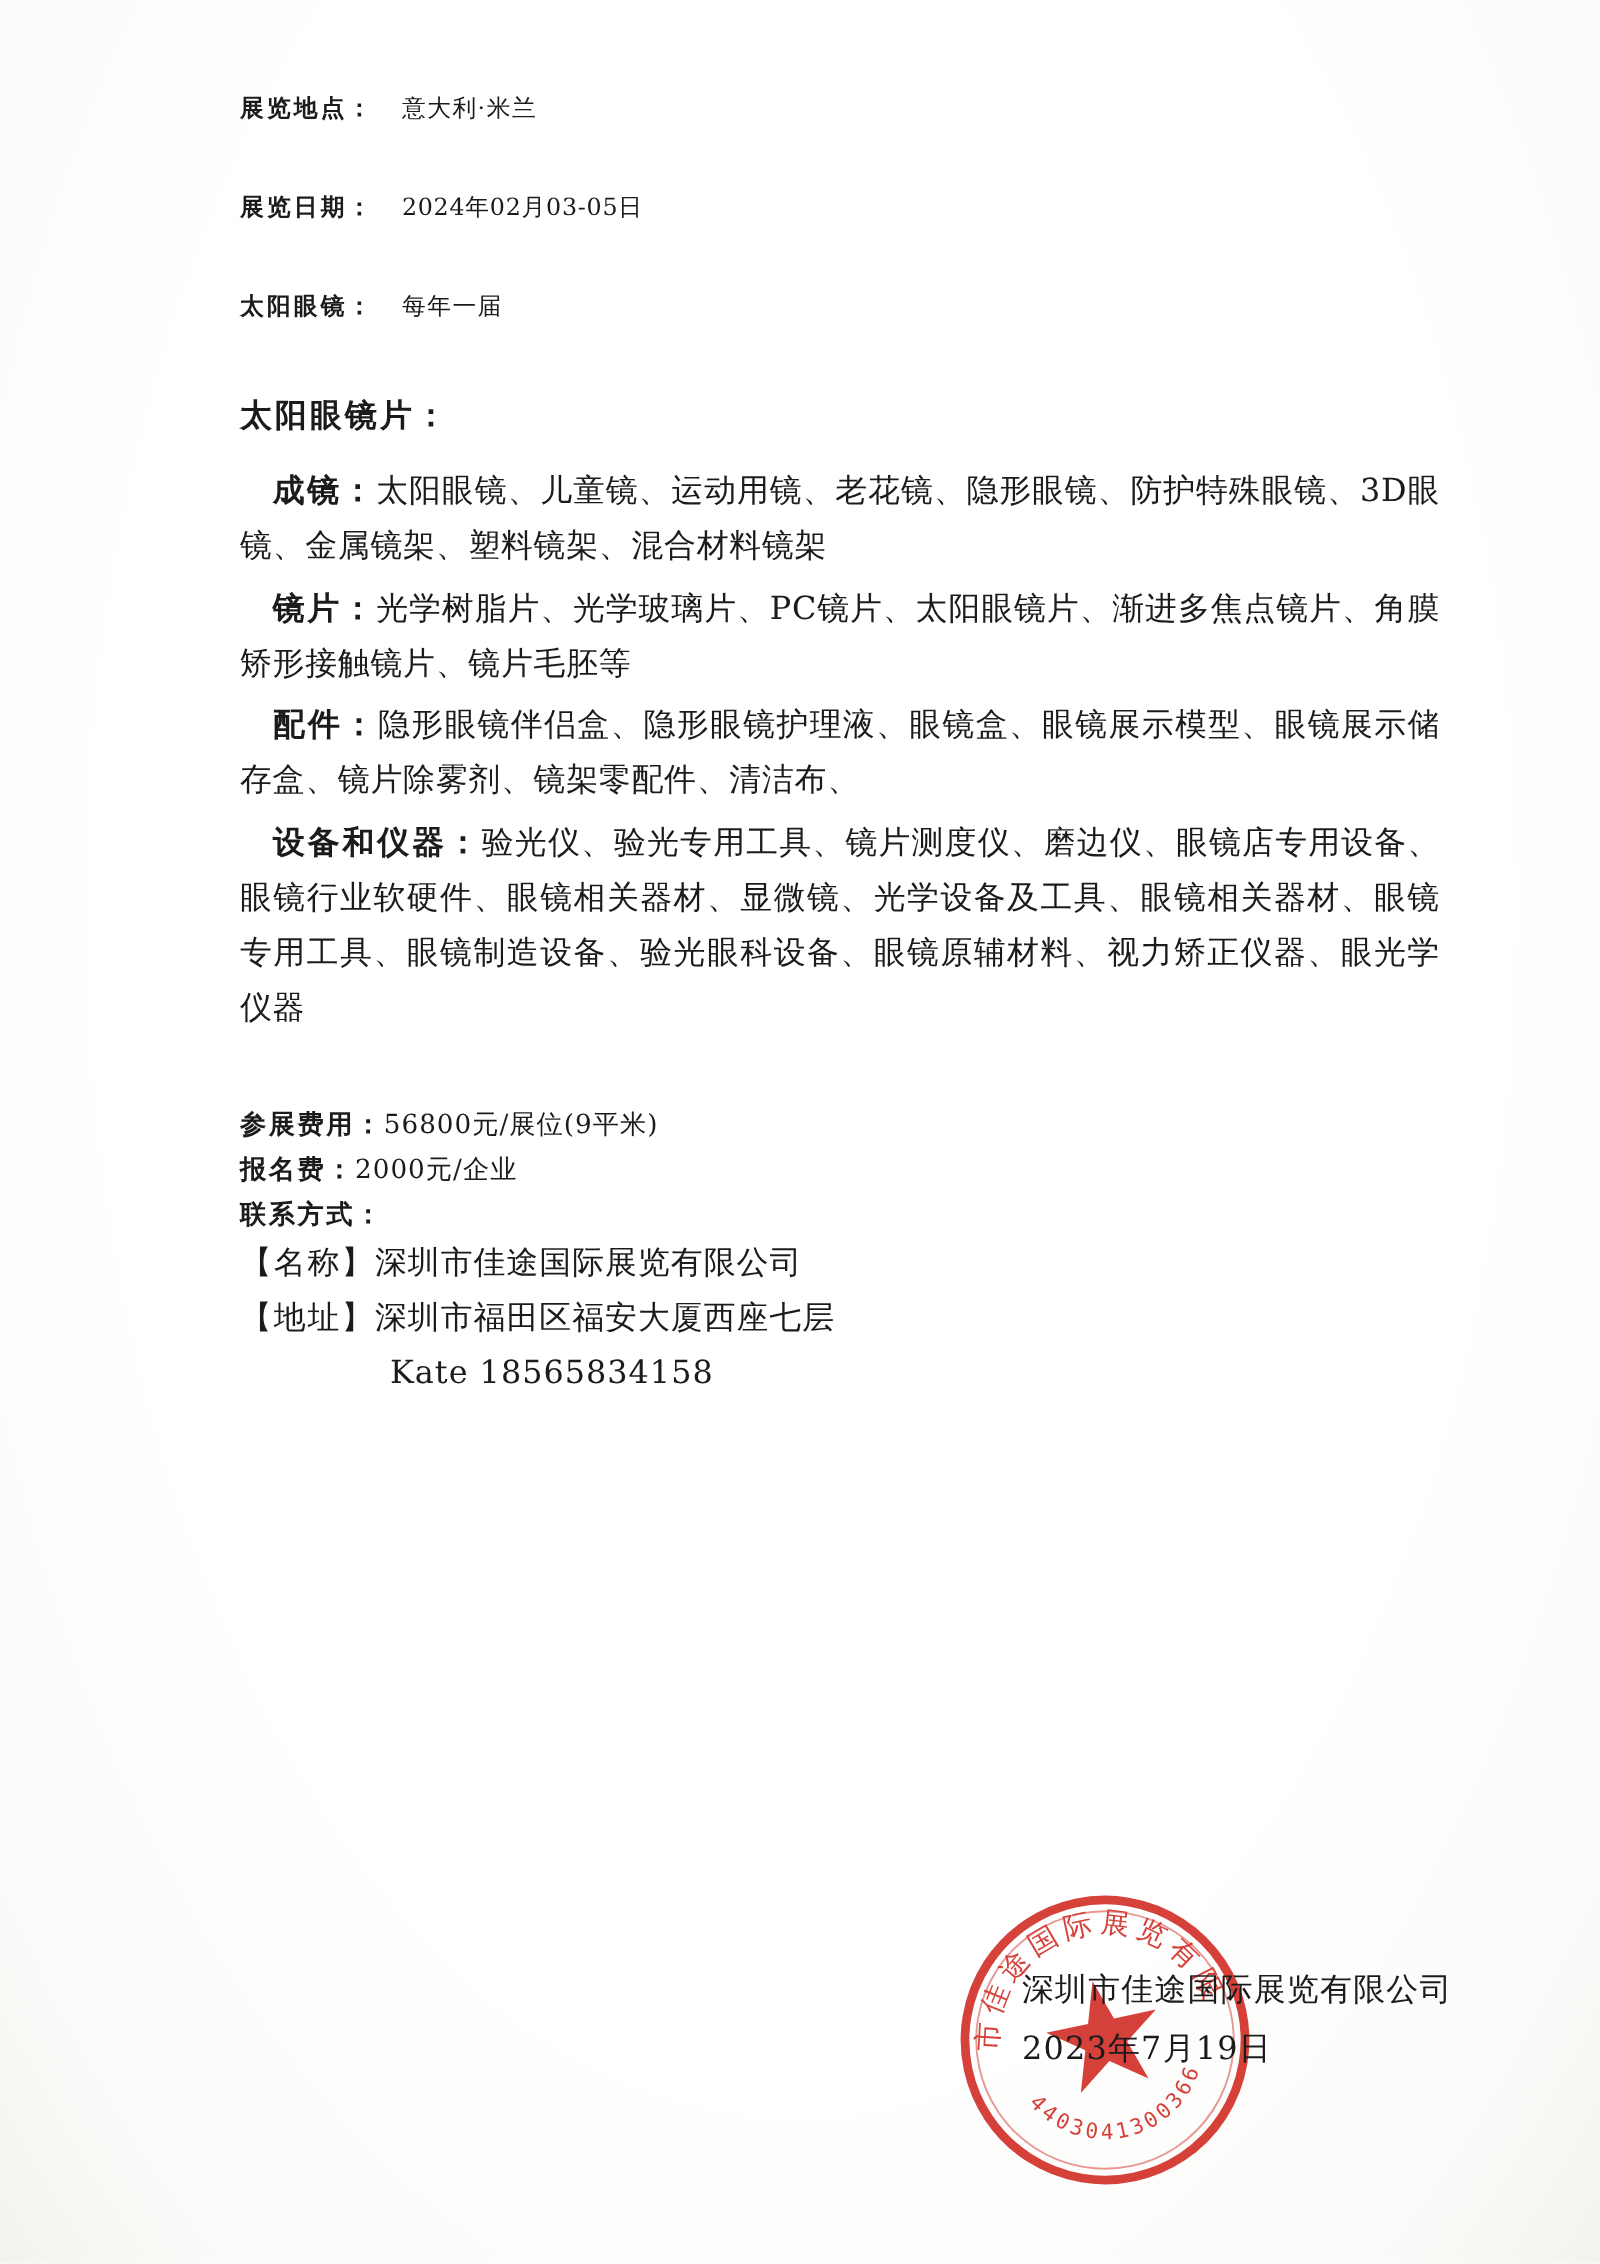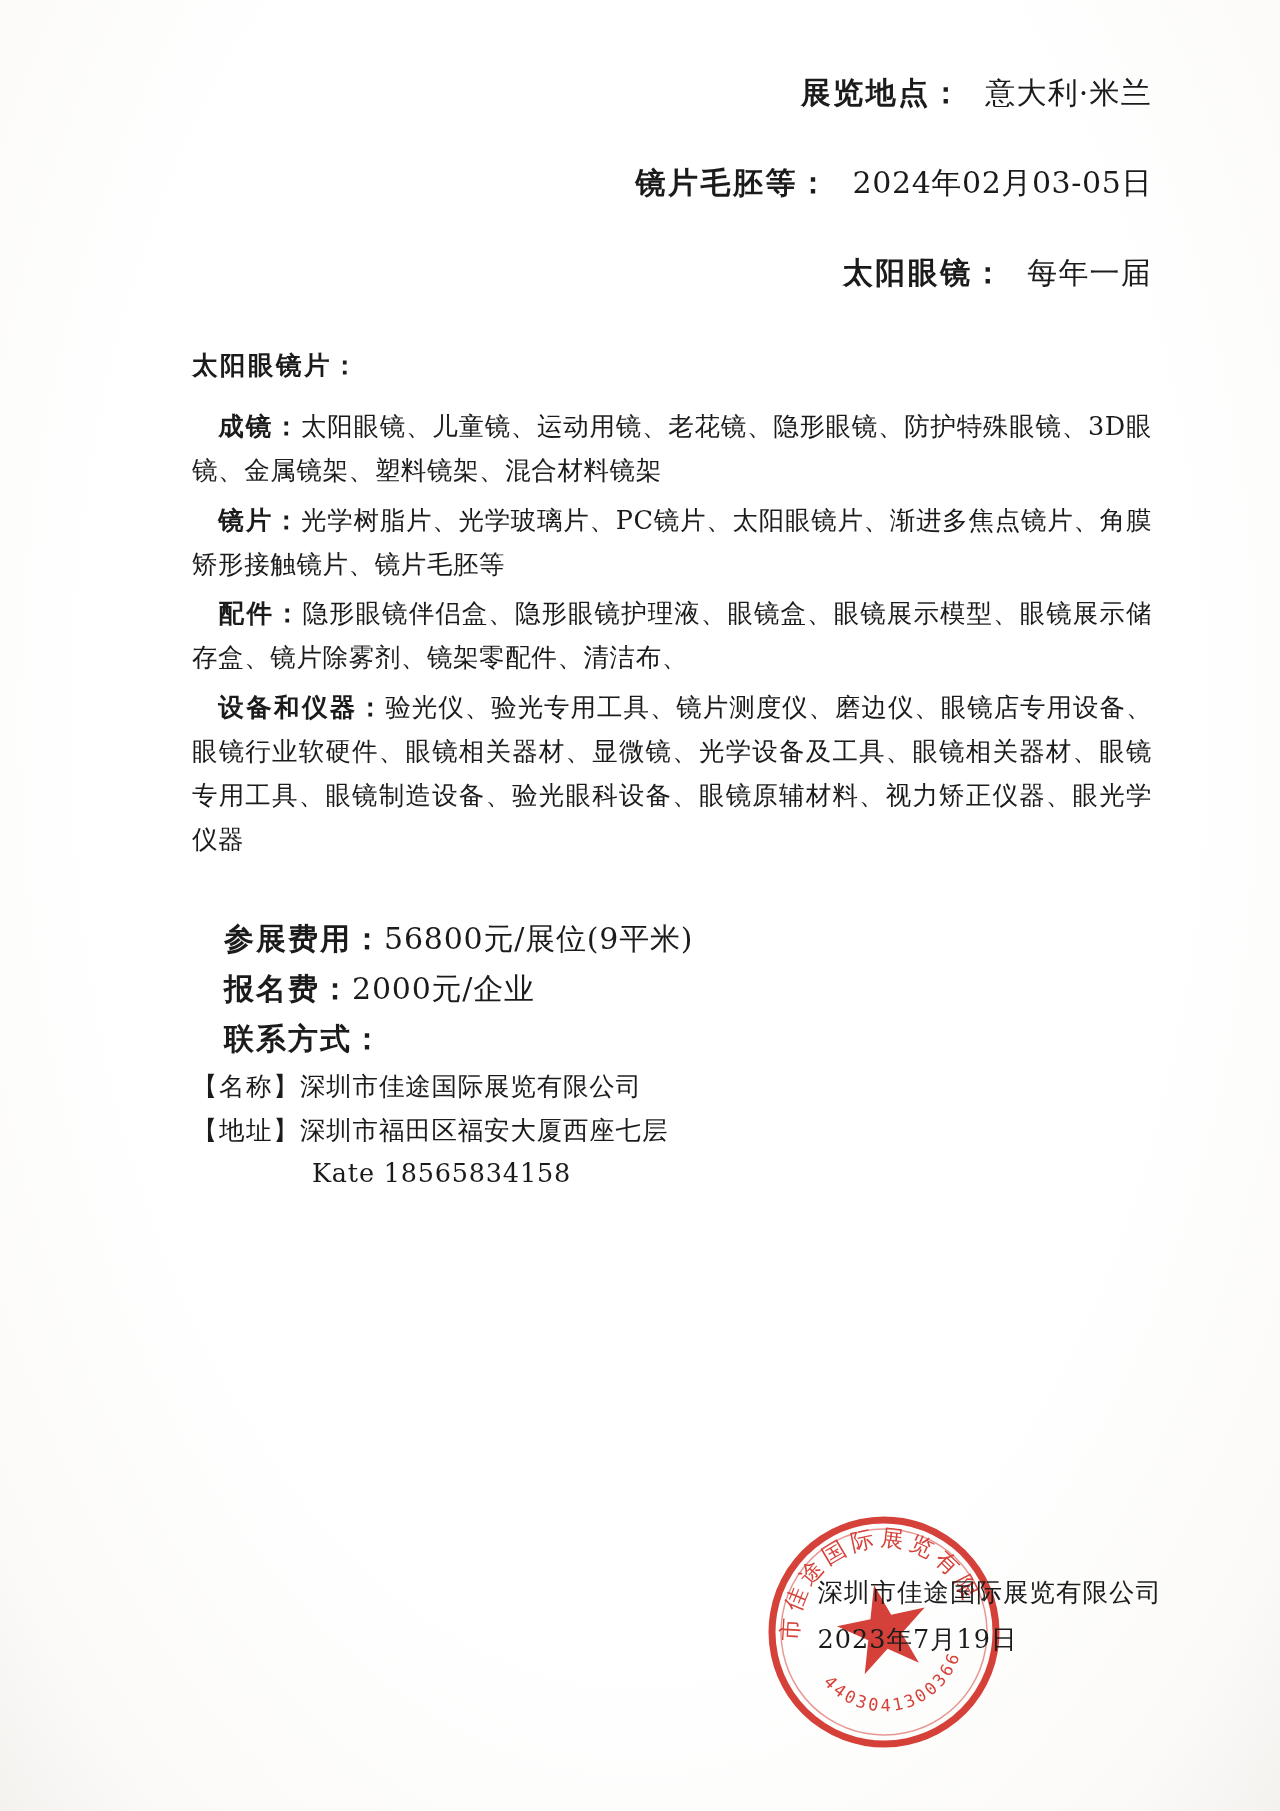--- a/index.html
+++ b/index.html
@@ -30,25 +30,24 @@
     height: 1811px;
   }
   .content {
     position: absolute;
     left: 192px;
     top: 78px;
     width: 960px;
   }
 
   .line {
-    font-size: 30px;
+    font-size: 19px;
     line-height: 1.0;
     letter-spacing: 0.5px;
     white-space: nowrap;
-    text-align: right;
   }
 
   .kv {
     margin-bottom: 60px;
     font-weight: 700;
     letter-spacing: 2.5px;
   }
   .kv .val {
     font-weight: 400;
     letter-spacing: 1.2px;
@@ -79,24 +78,23 @@
     letter-spacing: 2px;
   }
   .para .indent {
     display: inline-block;
     width: 26px;
   }
 
   .gap-lg { height: 46px; }
 
   .fee {
-    font-size: 30px;
+    font-size: 21px;
     line-height: 1.68;
     letter-spacing: 0.8px;
-    margin-left: 32px;
   }
   .fee b { letter-spacing: 2px; }
 
   .contacts {
     font-size: 25.5px;
     line-height: 1.72;
     letter-spacing: 0.8px;
   }
   .contacts .name-tag { font-weight: 400; letter-spacing: 1.5px; margin-top: 15px; }
   .contacts .pad { display: inline-block; width: 120px; }
@@ -131,21 +129,21 @@
 
 <div class="page">
 
   <div class="content">
 
     <div class="line kv">
       <span>展览地点：</span><span class="val">意大利·米兰</span>
     </div>
 
     <div class="line kv">
-      <span>镜片毛胚等：</span><span class="val mono">2024年02月03-05日</span>
+      <span>展览日期：</span><span class="val mono">2024年02月03-05日</span>
     </div>
 
     <div class="line kv">
       <span>太阳眼镜：</span><span class="val">每年一届</span>
     </div>
 
     <div class="section-head">太阳眼镜片：</div>
 
     <div class="para">
       <span class="indent"></span><span class="lead">成镜：</span><span>太阳眼镜、儿童镜、运动用镜、老花镜、隐形眼镜、防护特殊眼镜、3D眼镜、金属镜架、塑料镜架、混合材料镜架</span>

